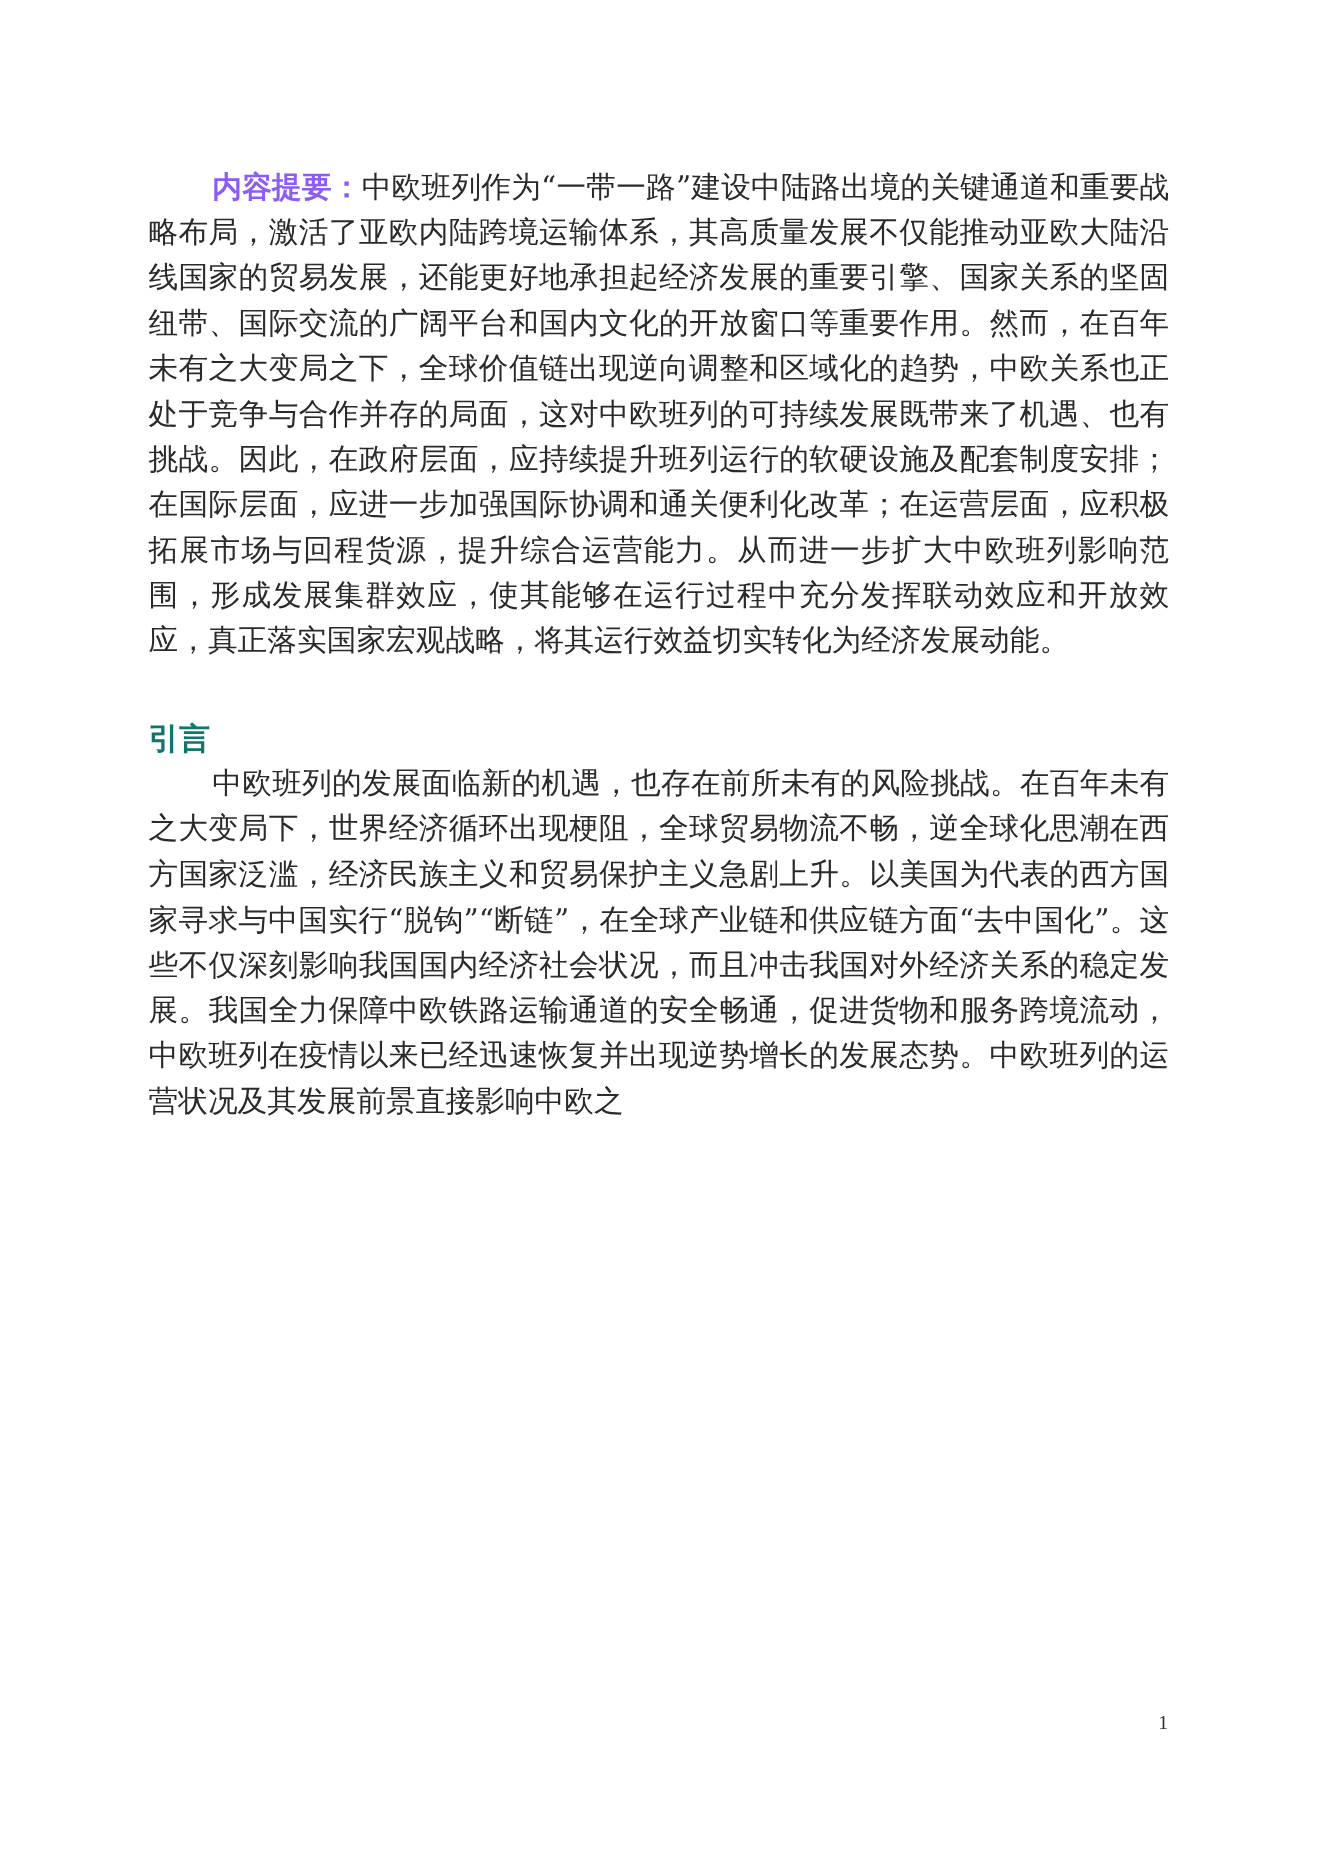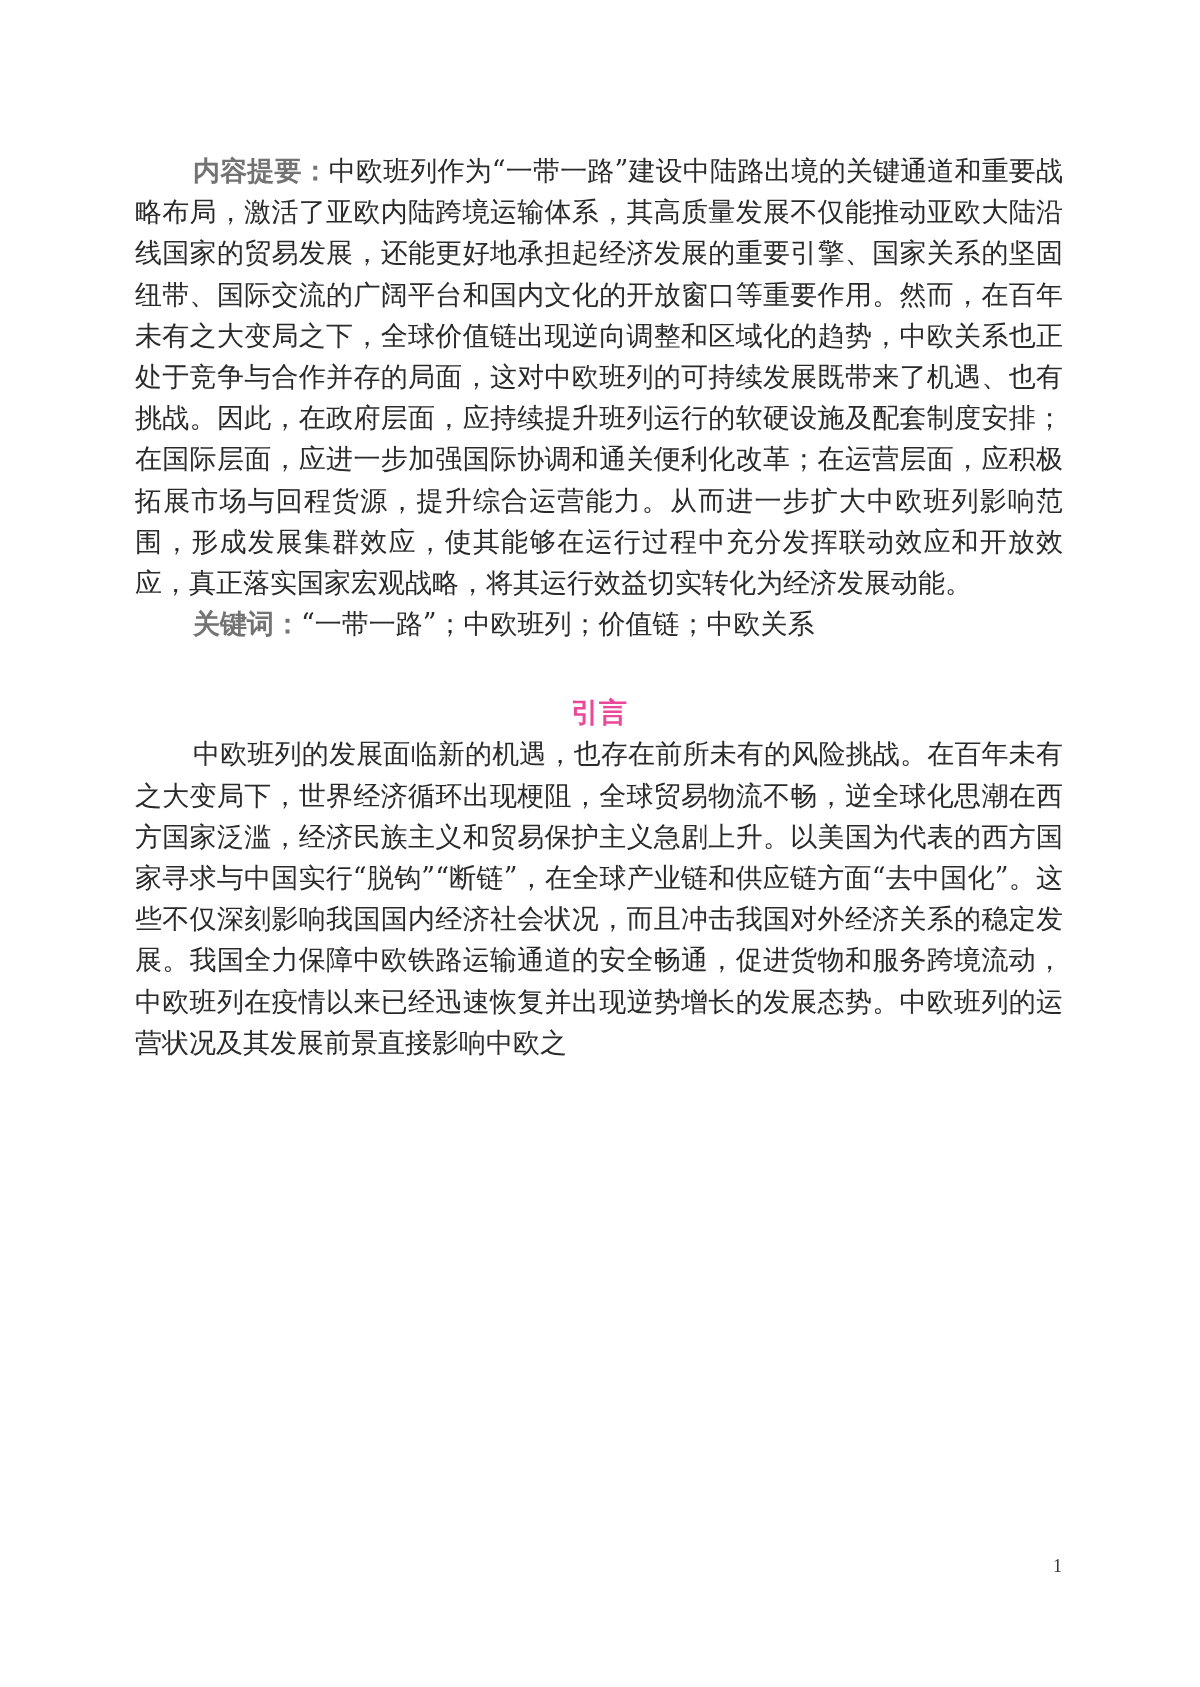--- a/index.html
+++ b/index.html
@@ -4,34 +4,33 @@
 <style>
   html, body { margin: 0; padding: 0; background: #ffffff; }
   body { width: 1200px; height: 1687px; position: relative; overflow: hidden; }
   .page {
     position: absolute; left: 135px; top: 150px; width: 928px;
     font-family: "DejaVu Serif", "Liberation Serif", serif;
     color: #2a2a2a; font-size: 27px; line-height: 41.2px;
     text-align: justify;
   }
   .para { margin: 0; text-indent: 58px; }
-  .lead { font-weight: bold; color: #737373; font-family: "DejaVu Sans", "Liberation Sans", sans-serif; }
+  .lead { font-weight: bold; color: #8b5cf6; font-family: "DejaVu Sans", "Liberation Sans", sans-serif; }
   .heading {
-    text-align: center; font-weight: bold; font-size: 28px;
+    font-weight: bold; font-size: 28px;
     font-family: "DejaVu Sans", "Liberation Sans", sans-serif;
-    color: #ec4899; margin: 48px 0 0 0; line-height: 41px;
+    color: #0f766e; margin: 48px 0 0 0; line-height: 41px;
   }
   .page-number {
     position: absolute; left: 1053px; top: 1556px;
     font-family: "Liberation Serif", serif; font-size: 18px; color: #333;
   }
 </style>
 </head>
 <body>
 
 <div class="page">
   <p class="para"><span class="lead">内容提要：</span><span>中欧班列作为“一带一路”建设中陆路出境的关键通道和重要战略布局，激活了亚欧内陆跨境运输体系，其高质量发展不仅能推动亚欧大陆沿线国家的贸易发展，还能更好地承担起经济发展的重要引擎、国家关系的坚固纽带、国际交流的广阔平台和国内文化的开放窗口等重要作用。然而，在百年未有之大变局之下，全球价值链出现逆向调整和区域化的趋势，中欧关系也正处于竞争与合作并存的局面，这对中欧班列的可持续发展既带来了机遇、也有挑战。因此，在政府层面，应持续提升班列运行的软硬设施及配套制度安排；在国际层面，应进一步加强国际协调和通关便利化改革；在运营层面，应积极拓展市场与回程货源，提升综合运营能力。从而进一步扩大中欧班列影响范围，形成发展集群效应，使其能够在运行过程中充分发挥联动效应和开放效应，真正落实国家宏观战略，将其运行效益切实转化为经济发展动能。</span></p>
-  <p class="para"><span class="lead">关键词：</span><span>“一带一路”；中欧班列；价值链；中欧关系</span></p>
   <h2 class="heading">引言</h2>
   <p class="para">中欧班列的发展面临新的机遇，也存在前所未有的风险挑战。在百年未有之大变局下，世界经济循环出现梗阻，全球贸易物流不畅，逆全球化思潮在西方国家泛滥，经济民族主义和贸易保护主义急剧上升。以美国为代表的西方国家寻求与中国实行“脱钩”“断链”，在全球产业链和供应链方面“去中国化”。这些不仅深刻影响我国国内经济社会状况，而且冲击我国对外经济关系的稳定发展。我国全力保障中欧铁路运输通道的安全畅通，促进货物和服务跨境流动，中欧班列在疫情以来已经迅速恢复并出现逆势增长的发展态势。中欧班列的运营状况及其发展前景直接影响中欧之</p>
 </div>
 
 <div class="page-number">1</div>
 
 </body></html>

